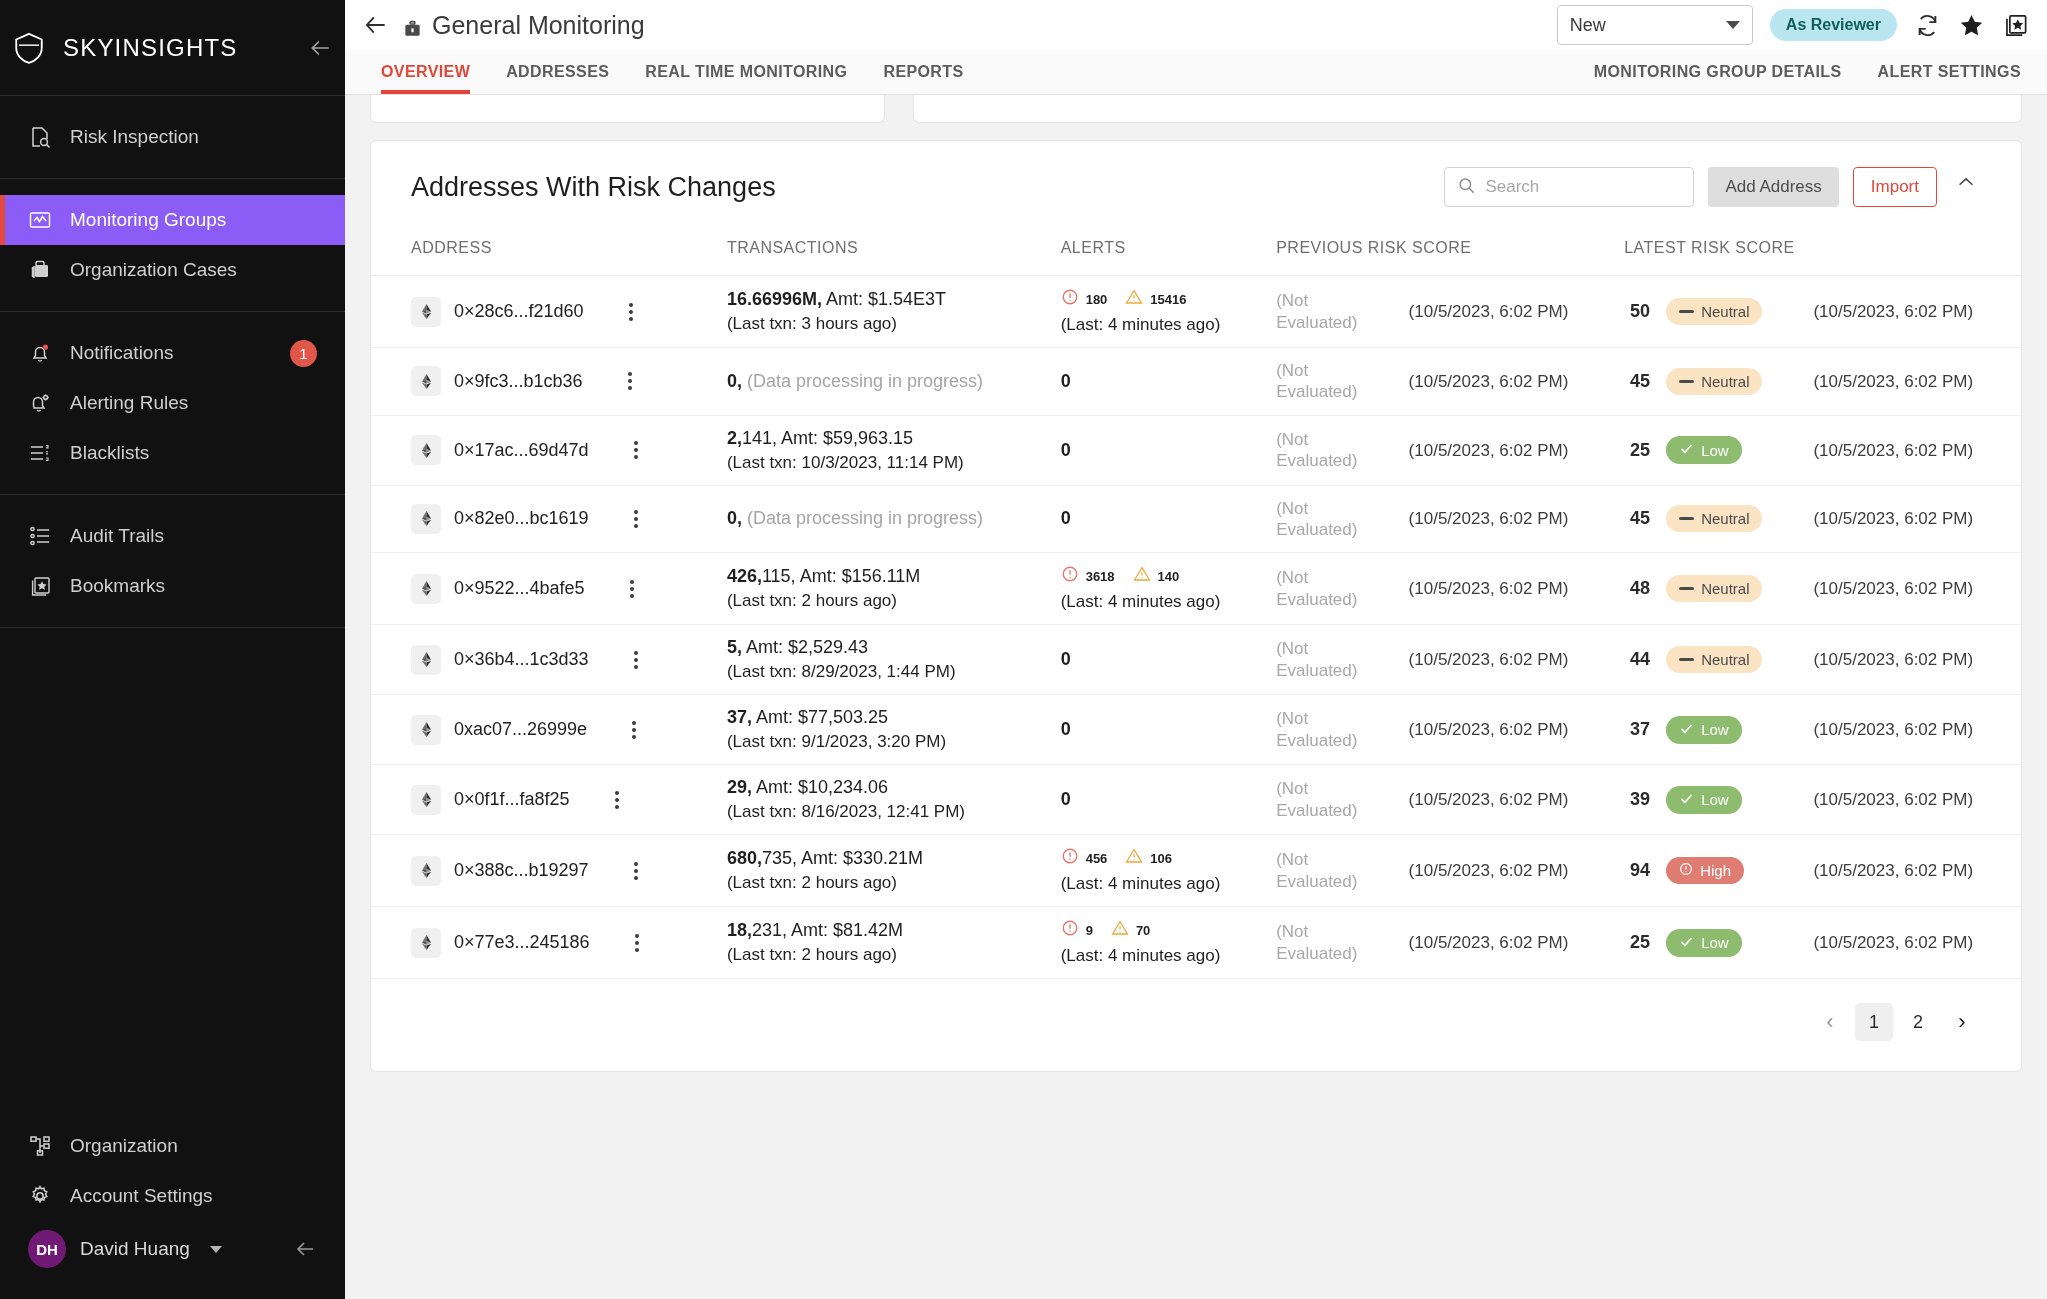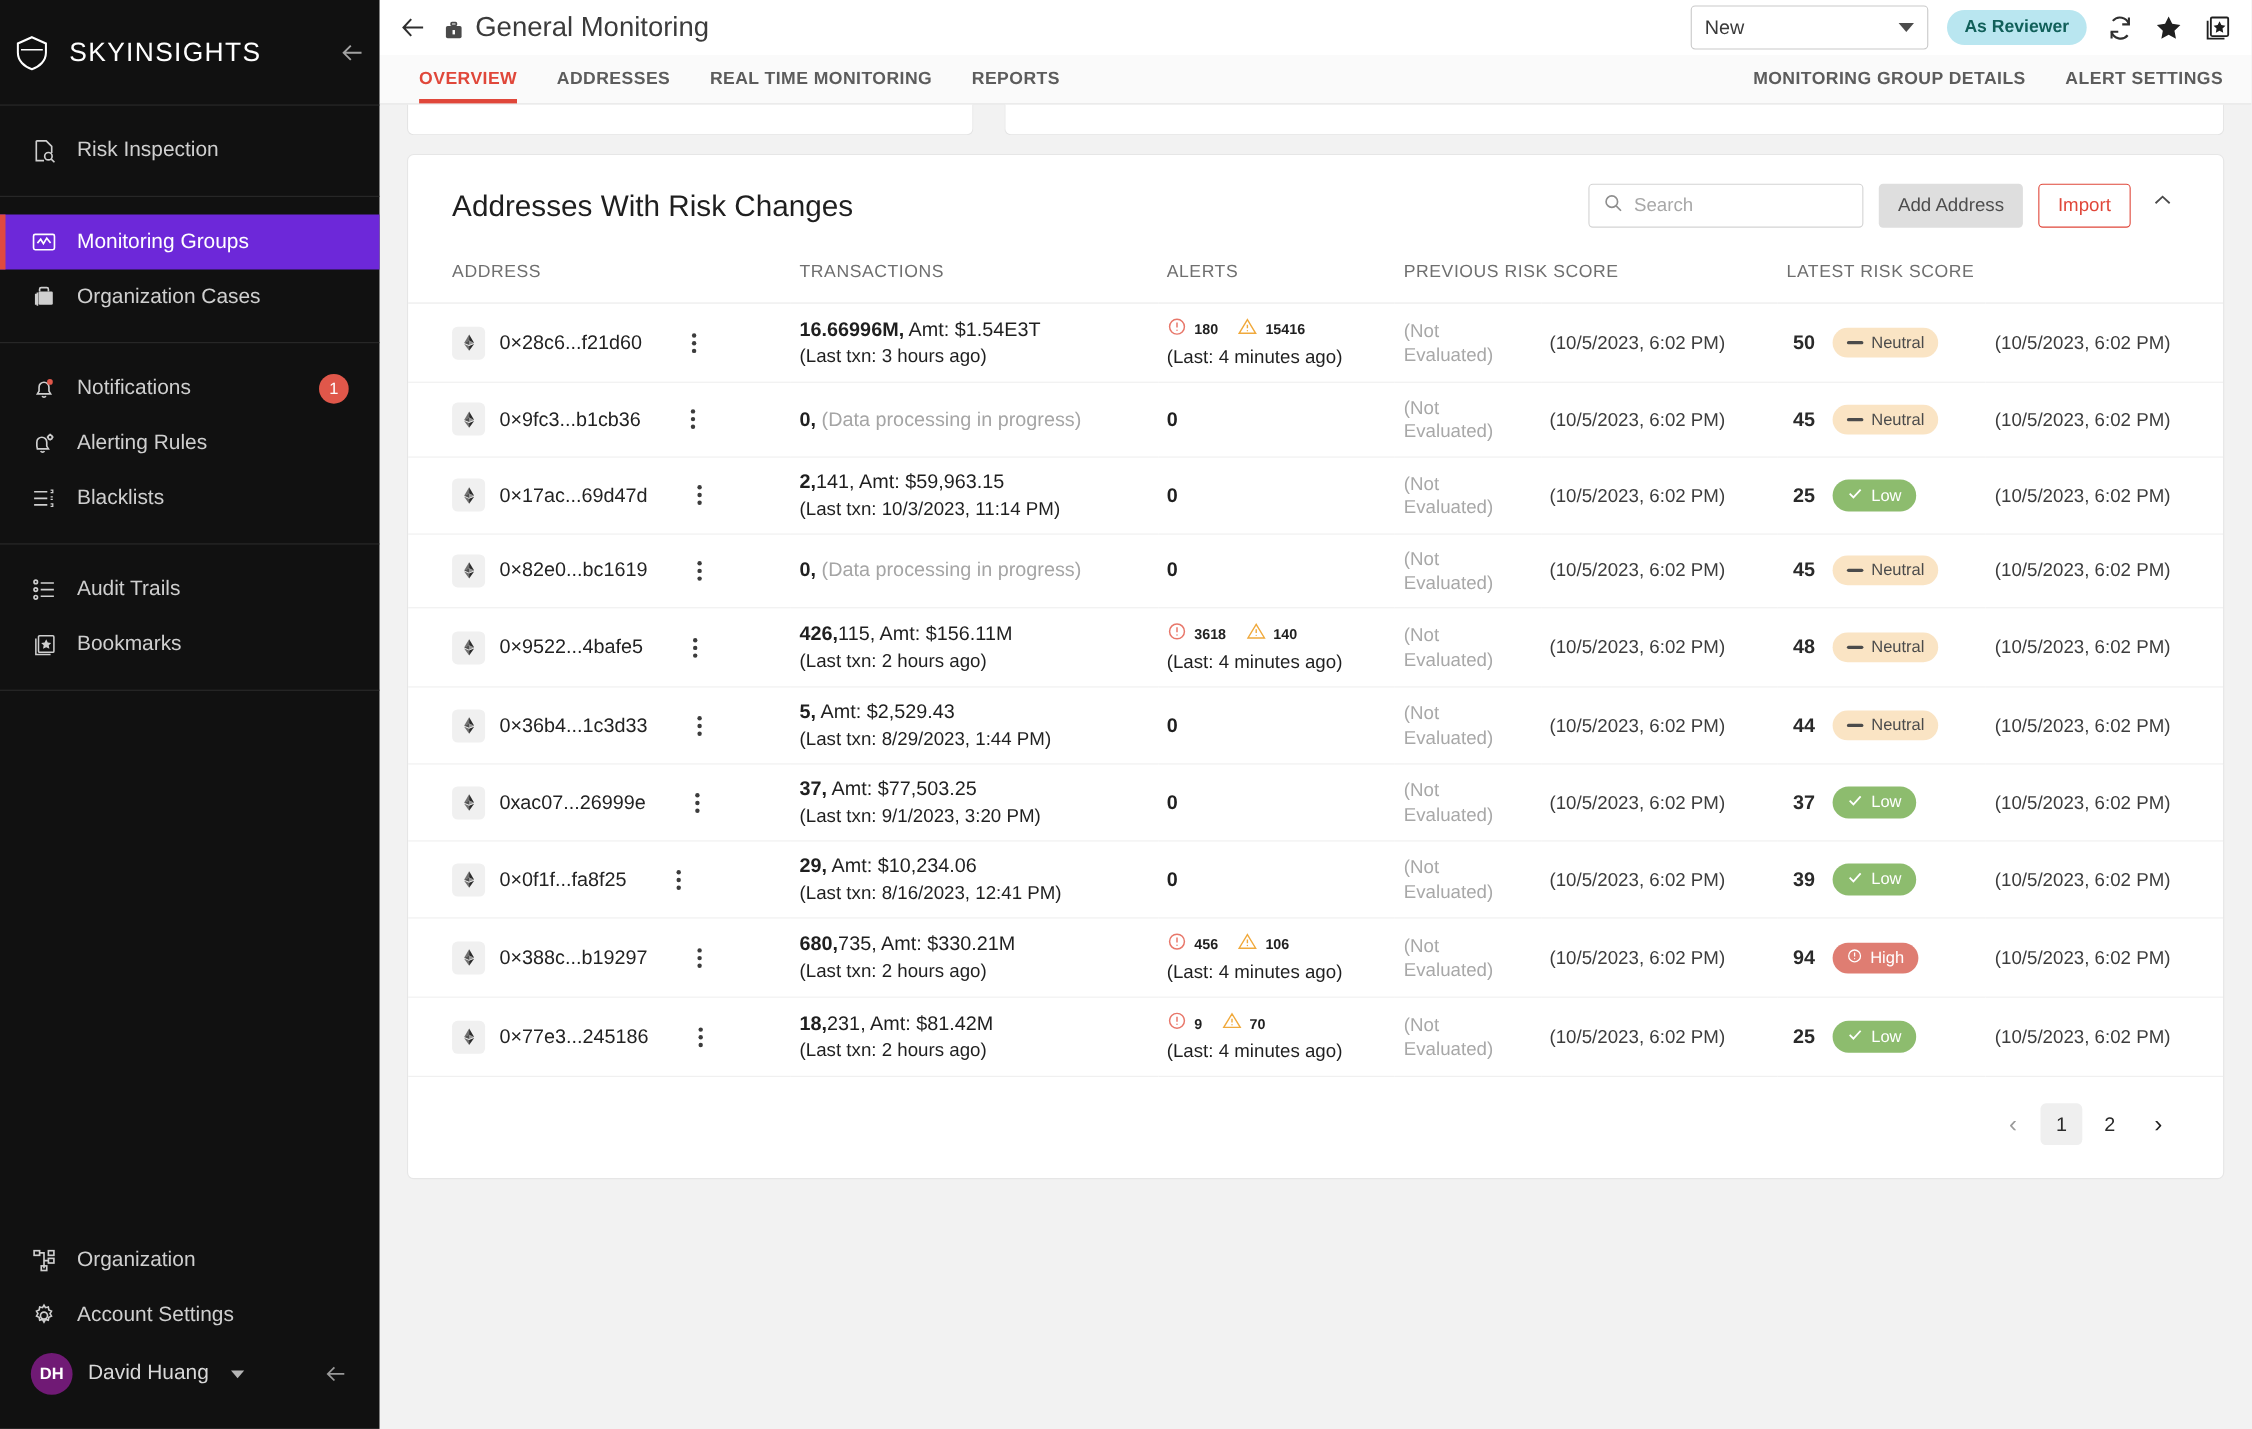--- a/index.html
+++ b/index.html
@@ -28,21 +28,21 @@
     font-size: 24px; letter-spacing: 1.2px; color: #ffffff;
     font-weight: 400; flex: 1;
   }
   .sb-collapse { width: 26px; height: 26px; opacity: .8; cursor: pointer; }
   .sb-group { padding: 16px 0; border-bottom: 1px solid #2b2b2b; }
   .sb-item {
     display: flex; align-items: center; gap: 18px;
     padding: 0 28px; height: 50px; cursor: pointer;
     font-size: 19px; color: #cfcfcf; position: relative;
   }
-  .sb-item.active { background: #6d28d9; color: #fff; }
+  .sb-item.active { background: #8b5cf6; color: #fff; }
   .sb-item.active::before {
     content: ""; position: absolute; left: 0; top: 0; bottom: 0;
     width: 5px; background: #e04a3f;
   }
   .sb-ic { width: 24px; height: 24px; flex: 0 0 24px; display: block; }
   .sb-label { flex: 1; white-space: nowrap; }
   .sb-badge {
     background: #e0574a; color: #fff; font-size: 15px;
     min-width: 27px; height: 27px; border-radius: 14px;
     display: flex; align-items: center; justify-content: center;
@@ -69,21 +69,21 @@
   .main { flex: 1; height: 1299px; display: flex; flex-direction: column; background: #f2f2f2; overflow: hidden; }
   .topbar {
     height: 50px; background: #ffffff; display: flex; align-items: center;
     padding: 0 18px; gap: 14px; flex: 0 0 50px;
   }
   .back-arrow { width: 26px; height: 26px; cursor: pointer; flex: 0 0 26px; }
   .crumb { display: flex; align-items: center; gap: 10px; font-size: 25px; color: #3b3b3b; }
   .crumb-ic { width: 19px; height: 19px; display: block; }
   .topbar-right { margin-left: auto; display: flex; align-items: center; gap: 17px; }
   .select-box {
-    width: 216px; height: 40px; border: 1px solid #c9c9c9; border-radius: 4px;
+    width: 196px; height: 40px; border: 1px solid #c9c9c9; border-radius: 4px;
     background: #fff; display: flex; align-items: center; padding: 0 12px;
     font-size: 18px; color: #3a3a3a; cursor: pointer;
   }
   .select-caret {
     margin-left: auto; width: 0; height: 0;
     border-left: 7px solid transparent; border-right: 7px solid transparent;
     border-top: 8px solid #4c4c4c;
   }
   .chip-reviewer {
     background: #b9e6f0; color: #11605a; font-size: 16px; font-weight: 700;

